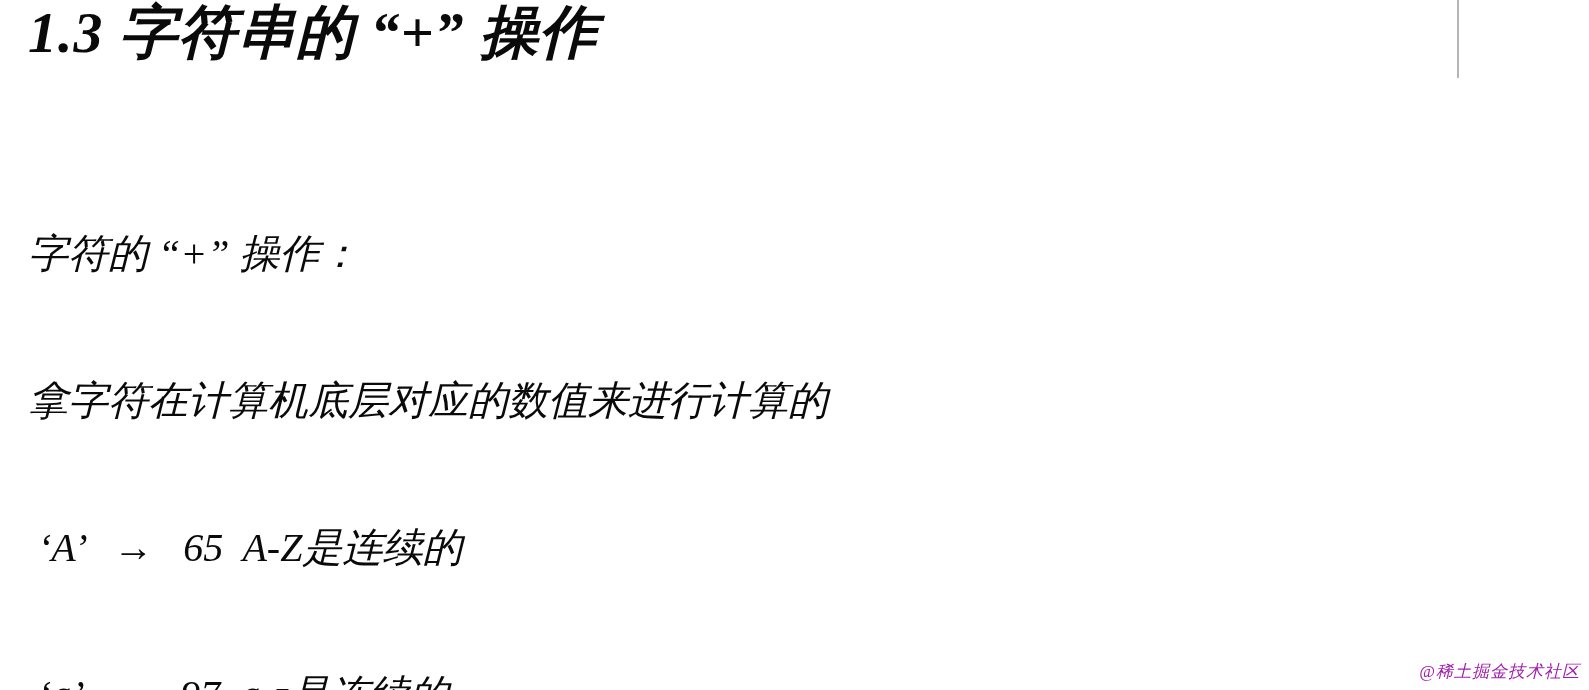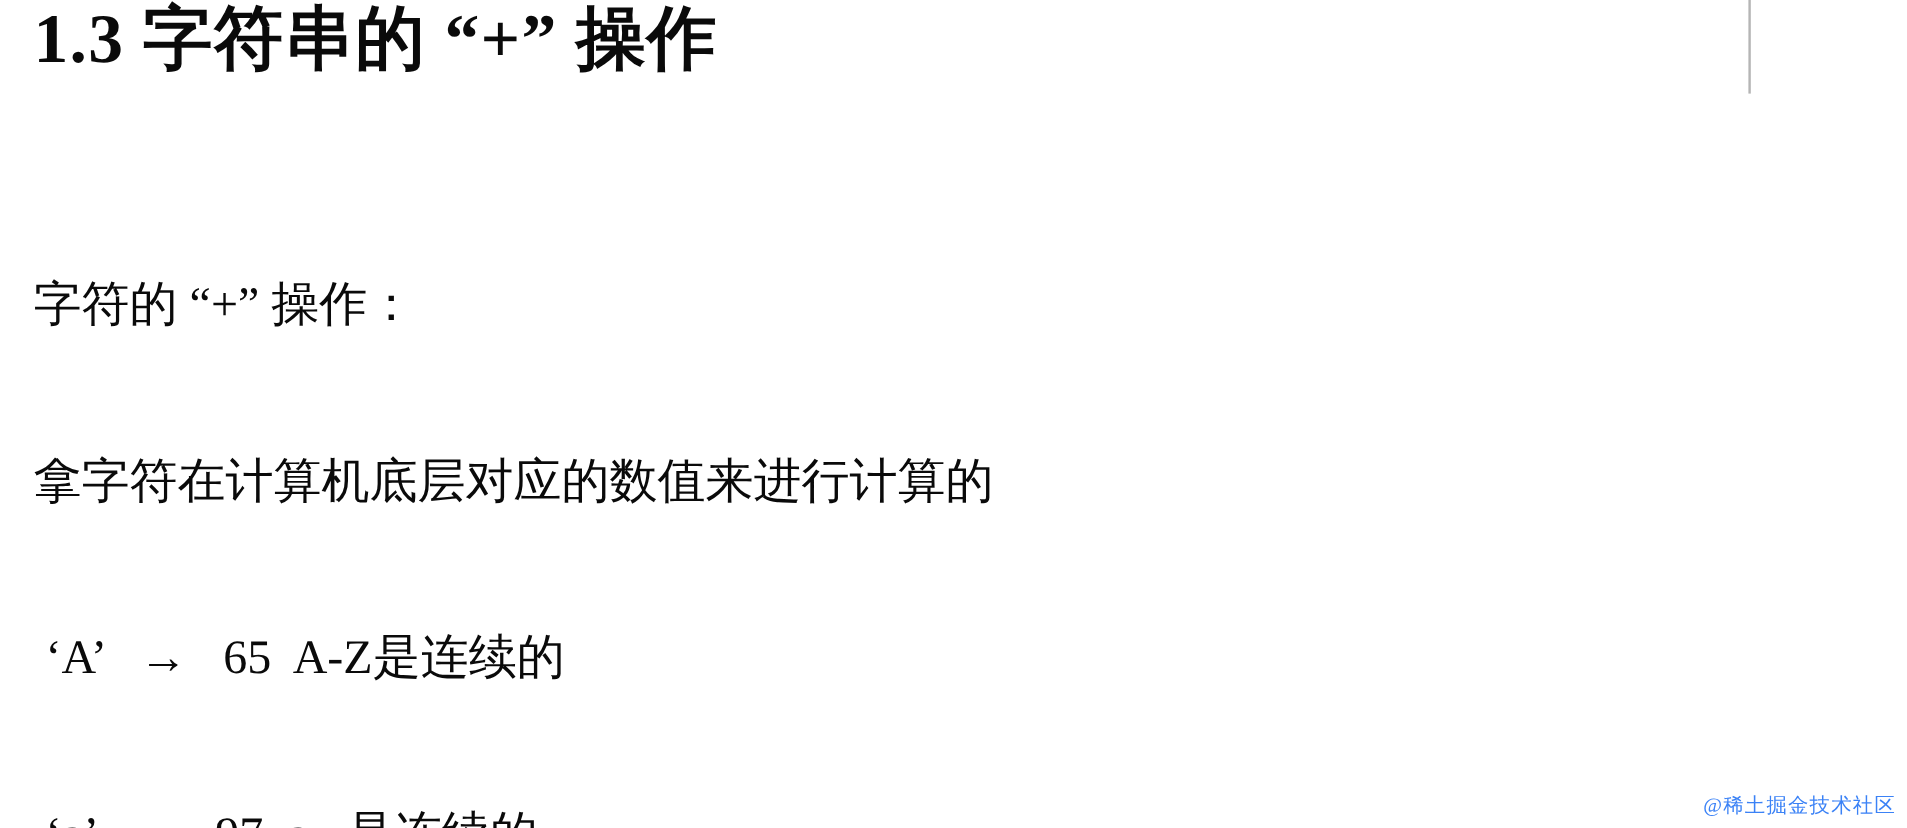--- a/index.html
+++ b/index.html
@@ -10,20 +10,21 @@
     background: #ffffff;
     overflow: hidden;
     font-family: "Liberation Serif", "DejaVu Serif", serif;
   }
   .page {
     position: relative;
     width: 1589px;
     height: 690px;
     background: #ffffff;
     overflow: hidden;
+    font-style: italic;
   }
   .doc-title {
     position: absolute;
     left: 28px;
     top: -6px;
     margin: 0;
     font-size: 58px;
     font-weight: bold;
     color: #0a0a0a;
     white-space: pre;
@@ -48,21 +49,21 @@
     top: 0;
     width: 2px;
     height: 78px;
     background: #b5b5b5;
   }
   .watermark {
     position: absolute;
     right: 9px;
     bottom: 7px;
     font-size: 17px;
-    color: #3b82f6;
+    color: #a21caf;
     letter-spacing: 1px;
     white-space: pre;
   }
 </style>
 </head>
 <body>
 
 <div class="page">
 
   <h1 class="doc-title">1.3 字符串的 “+” 操作</h1>

